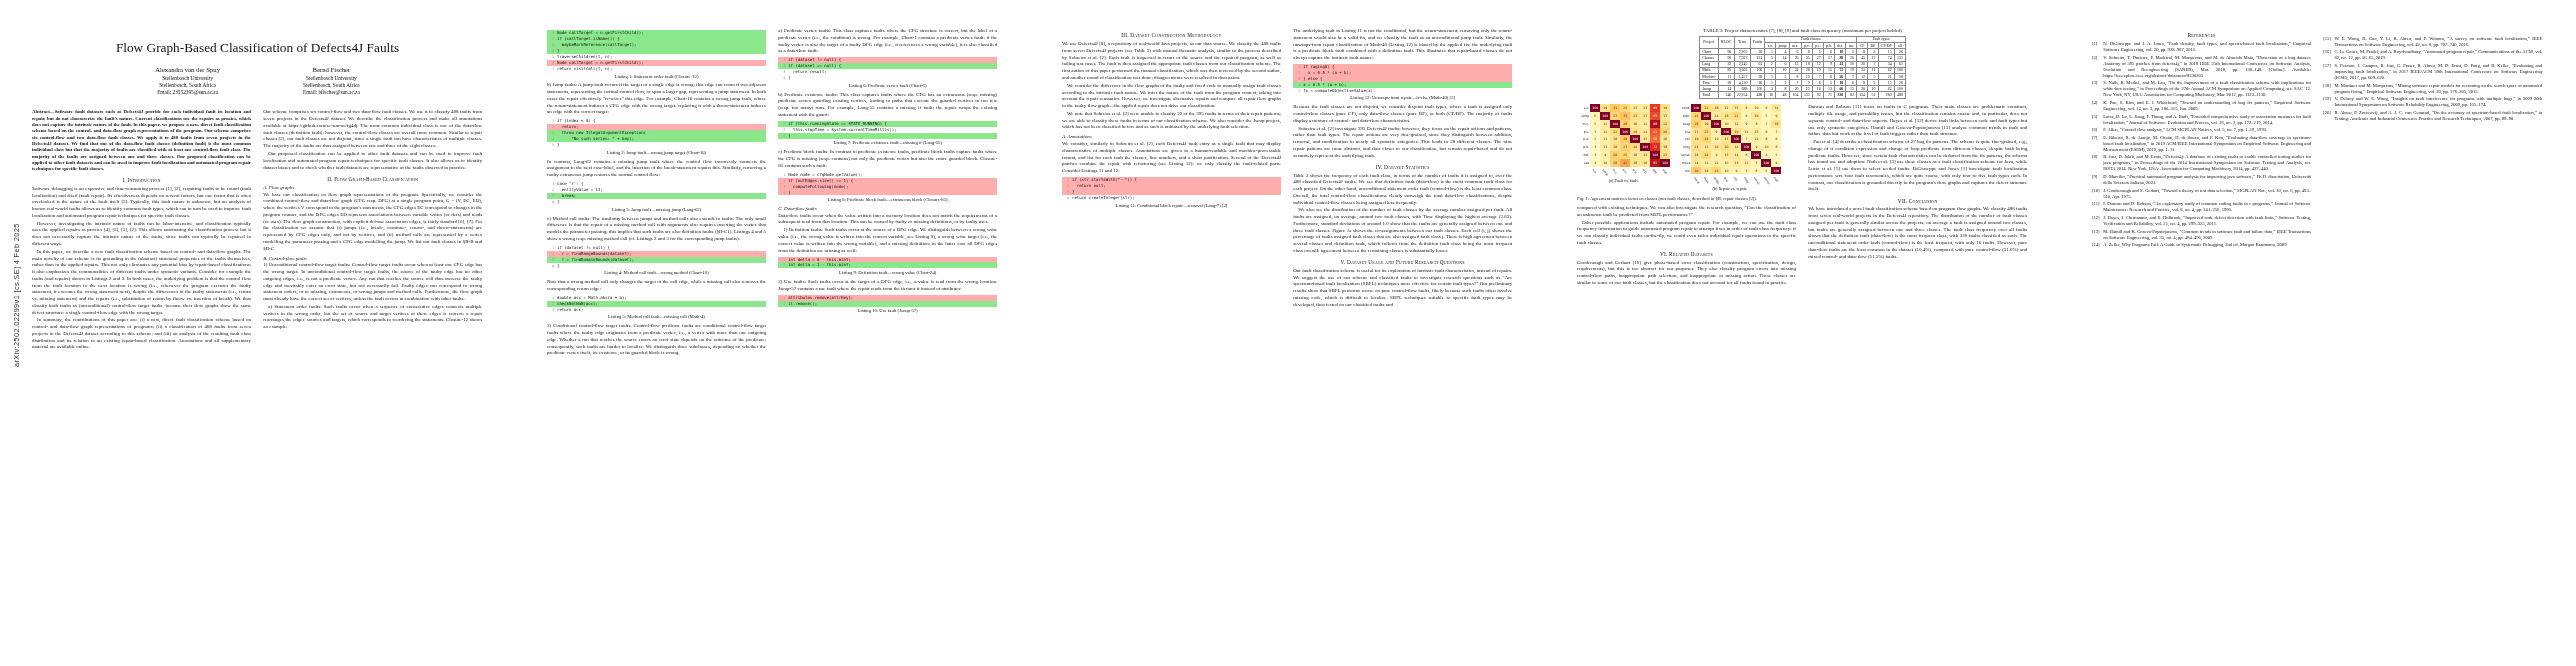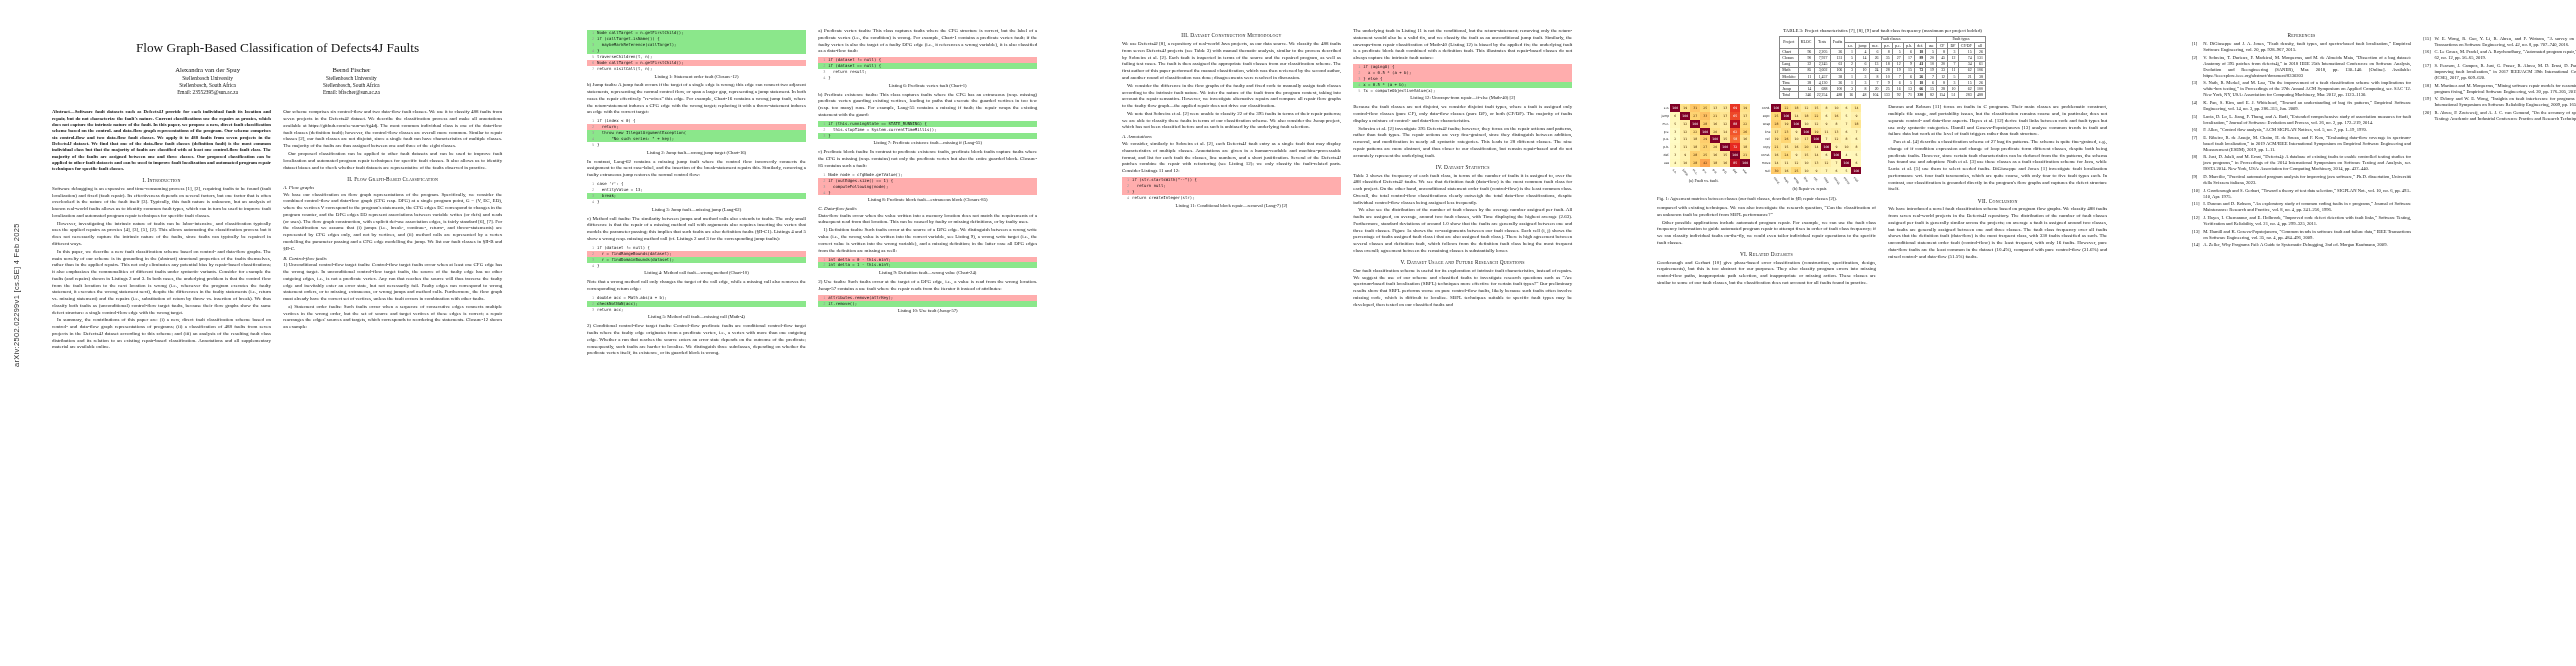--- a/index.html
+++ b/index.html
@@ -1,21 +1,21 @@
 <!DOCTYPE html>
 <html style="font-size:9px"><head>
 <meta charset="utf-8">
 <style>
   * { margin:0; padding:0; box-sizing:border-box; }
   html,body { background:#ffffff; }
   body { width:2576px; height:667px; font-family:"Liberation Serif", serif; color:#111; overflow:hidden; }
   .canvas { position:relative; width:2576px; height:667px; display:flex; background:#ffffff; }
   .arxiv { position:absolute; left:12.2px; top:367px; transform:rotate(-90deg); transform-origin:left top;
            font-family:"Liberation Sans", sans-serif; font-size:7.5px; letter-spacing:0.3px; color:#333; white-space:nowrap; }
-  .page { width:515px; height:667px; padding:28px 32px 20px 32px; overflow:hidden; flex:0 0 auto; background:#fff;margin-left:20px; }
+  .page { width:515px; height:667px; padding:28px 32px 20px 32px; overflow:hidden; flex:0 0 auto; background:#fff; }
   .cols { display:flex; gap:12.2px; }
   .col  { width:219px; flex:0 0 auto; }
 
   .title { font-size:13.3px; font-weight:normal; text-align:center; line-height:1.15; margin:12.2px 16.7px 11px 16.7px; }
   .authors { display:flex; justify-content:center; gap:83px; text-align:center; margin-bottom:14.5px; }
   .aname { font-size:6.7px; margin-bottom:1.7px; }
   .aaff  { font-size:5.3px; line-height:1.3; }
   .email { font-size:5.3px; }
 
   .abstract { font-size:4.8px; font-weight:bold; line-height:1.32; text-align:justify; margin-bottom:3.9px; }

